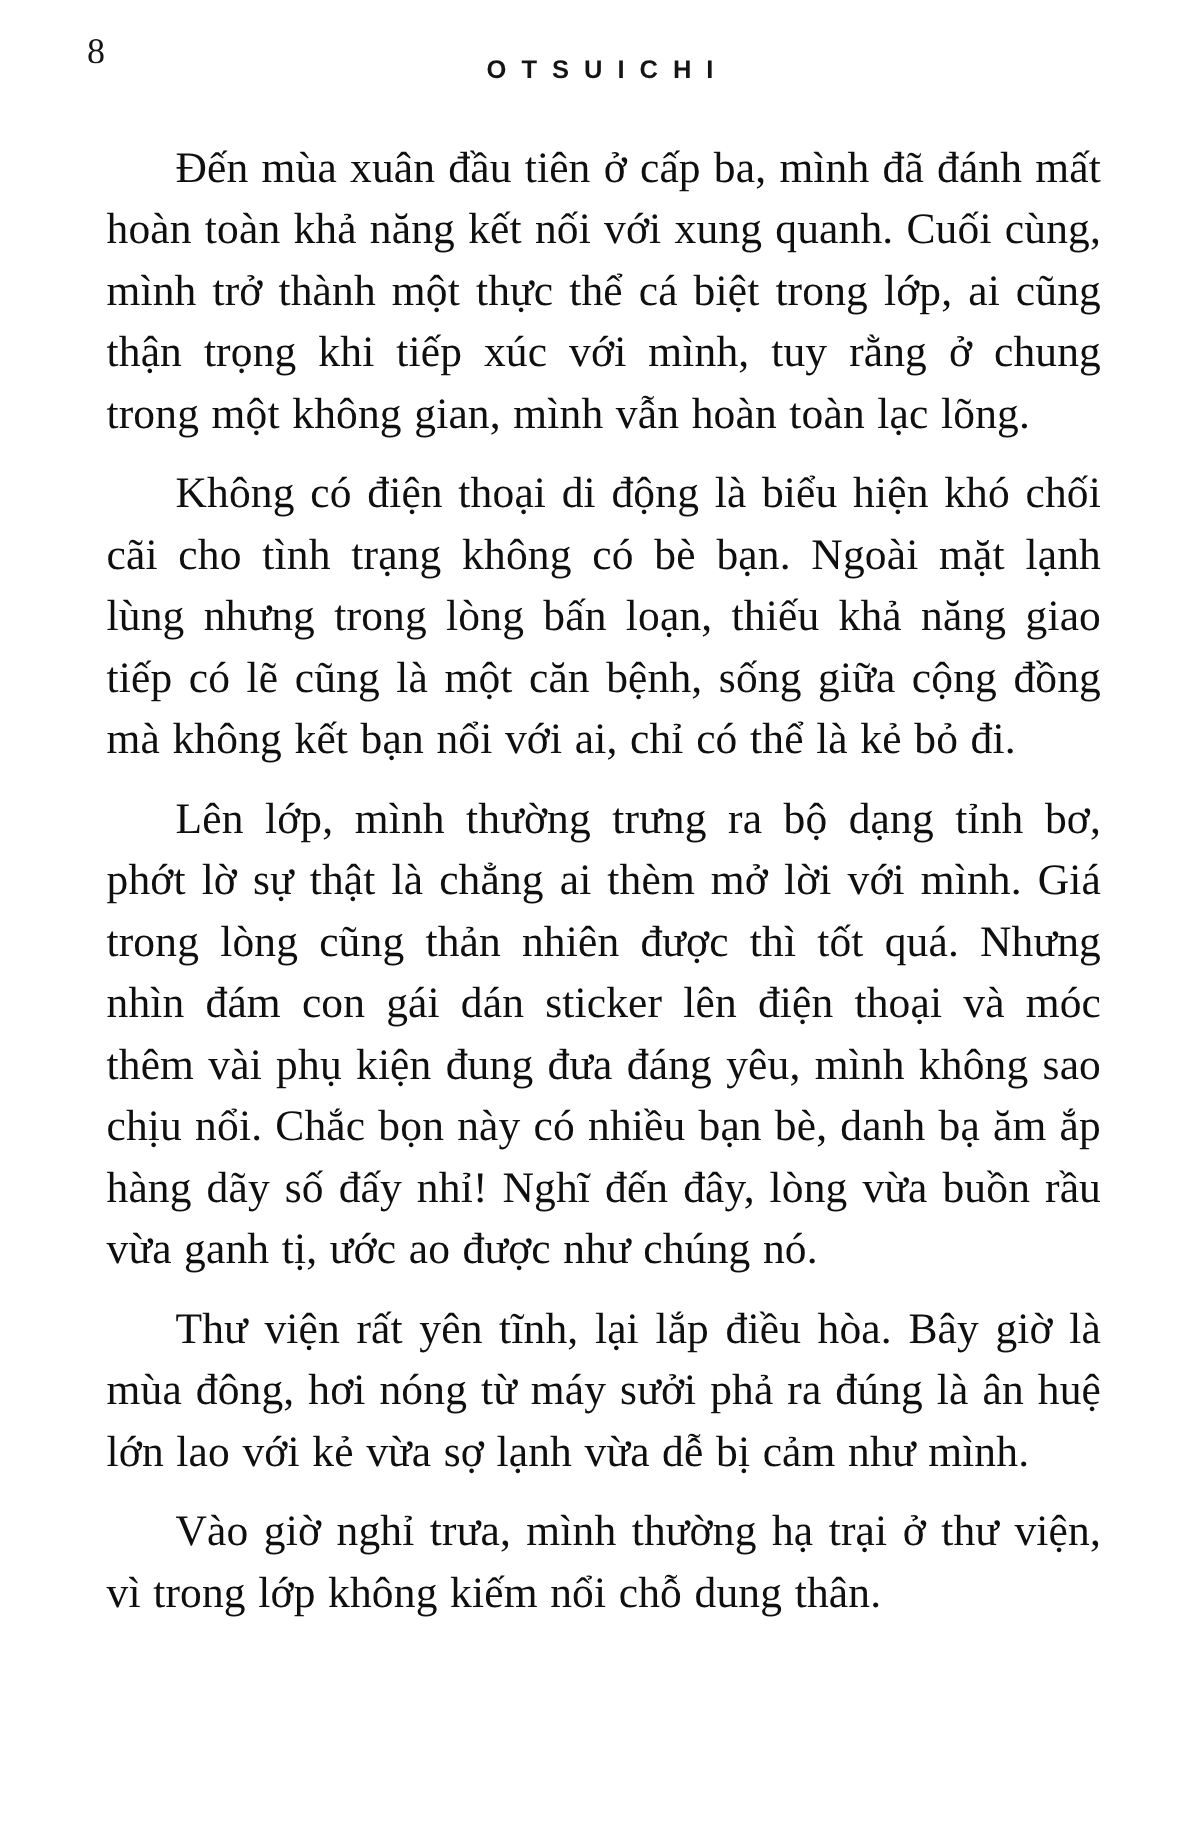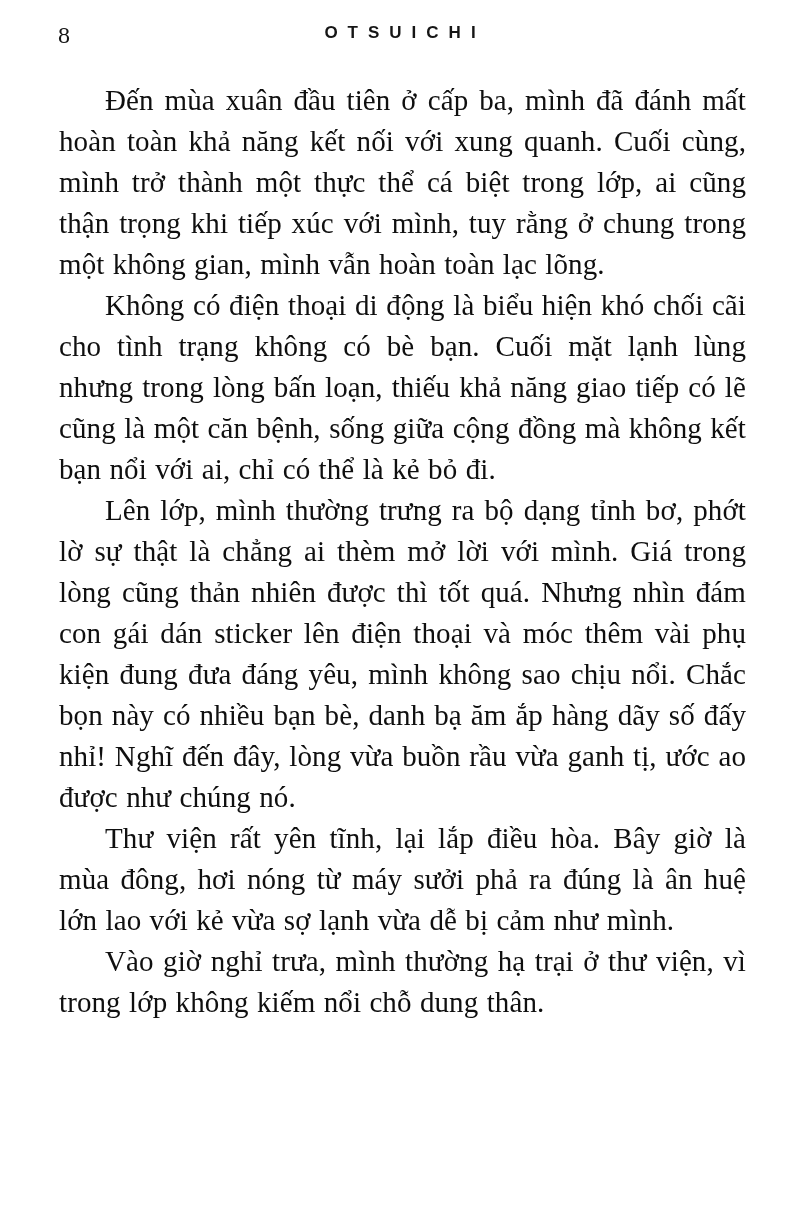--- a/index.html
+++ b/index.html
@@ -28,37 +28,37 @@
     left: 58px;
     top: 0;
     font-size: 24px;
     font-family: "Liberation Serif", "DejaVu Serif", serif;
     color: #141414;
   }
   .running-title {
     position: absolute;
     left: 0;
     right: 0;
-    top: 1px;
+    top: 15px;
     text-align: center;
     font-family: "Liberation Sans", "DejaVu Sans", sans-serif;
     font-weight: bold;
     font-size: 17px;
     letter-spacing: 10px;
     text-indent: 10px; 
     color: #151515;
   }
   .text-body {
     position: absolute;
     left: 59px;
     top: 80px;
     width: 687px;
   }
   .text-body p {
-    margin: 0;
+    margin: 12px;
     font-size: 29px;
     line-height: 41px;
     text-align: justify;
     text-indent: 46px;
     letter-spacing: 0.1px;
     word-spacing: 1px;
     color: #0f0f0f;
   }
 </style>
 </head>
@@ -66,19 +66,19 @@
 
 <div class="page">
 
   <div class="running-header">
     <span class="page-number">8</span>
     <div class="running-title">OTSUICHI</div>
   </div>
 
   <div class="text-body">
     <p>Đến mùa xuân đầu tiên ở cấp ba, mình đã đánh mất hoàn toàn khả năng kết nối với xung quanh. Cuối cùng, mình trở thành một thực thể cá biệt trong lớp, ai cũng thận trọng khi tiếp xúc với mình, tuy rằng ở chung trong một không gian, mình vẫn hoàn toàn lạc lõng.</p>
-    <p>Không có điện thoại di động là biểu hiện khó chối cãi cho tình trạng không có bè bạn. Cuối mặt lạnh lùng nhưng trong lòng bấn loạn, thiếu khả năng giao tiếp có lẽ cũng là một căn bệnh, sống giữa cộng đồng mà không kết bạn nổi với ai, chỉ có thể là kẻ bỏ đi.</p>
+    <p>Không có điện thoại di động là biểu hiện khó chối cãi cho tình trạng không có bè bạn. Ngoài mặt lạnh lùng nhưng trong lòng bấn loạn, thiếu khả năng giao tiếp có lẽ cũng là một căn bệnh, sống giữa cộng đồng mà không kết bạn nổi với ai, chỉ có thể là kẻ bỏ đi.</p>
     <p>Lên lớp, mình thường trưng ra bộ dạng tỉnh bơ, phớt lờ sự thật là chẳng ai thèm mở lời với mình. Giá trong lòng cũng thản nhiên được thì tốt quá. Nhưng nhìn đám con gái dán sticker lên điện thoại và móc thêm vài phụ kiện đung đưa đáng yêu, mình không sao chịu nổi. Chắc bọn này có nhiều bạn bè, danh bạ ăm ắp hàng dãy số đấy nhỉ! Nghĩ đến đây, lòng vừa buồn rầu vừa ganh tị, ước ao được như chúng nó.</p>
     <p>Thư viện rất yên tĩnh, lại lắp điều hòa. Bây giờ là mùa đông, hơi nóng từ máy sưởi phả ra đúng là ân huệ lớn lao với kẻ vừa sợ lạnh vừa dễ bị cảm như mình.</p>
     <p>Vào giờ nghỉ trưa, mình thường hạ trại ở thư viện, vì trong lớp không kiếm nổi chỗ dung thân.</p>
   </div>
 
 </div>
 
 </body></html>

